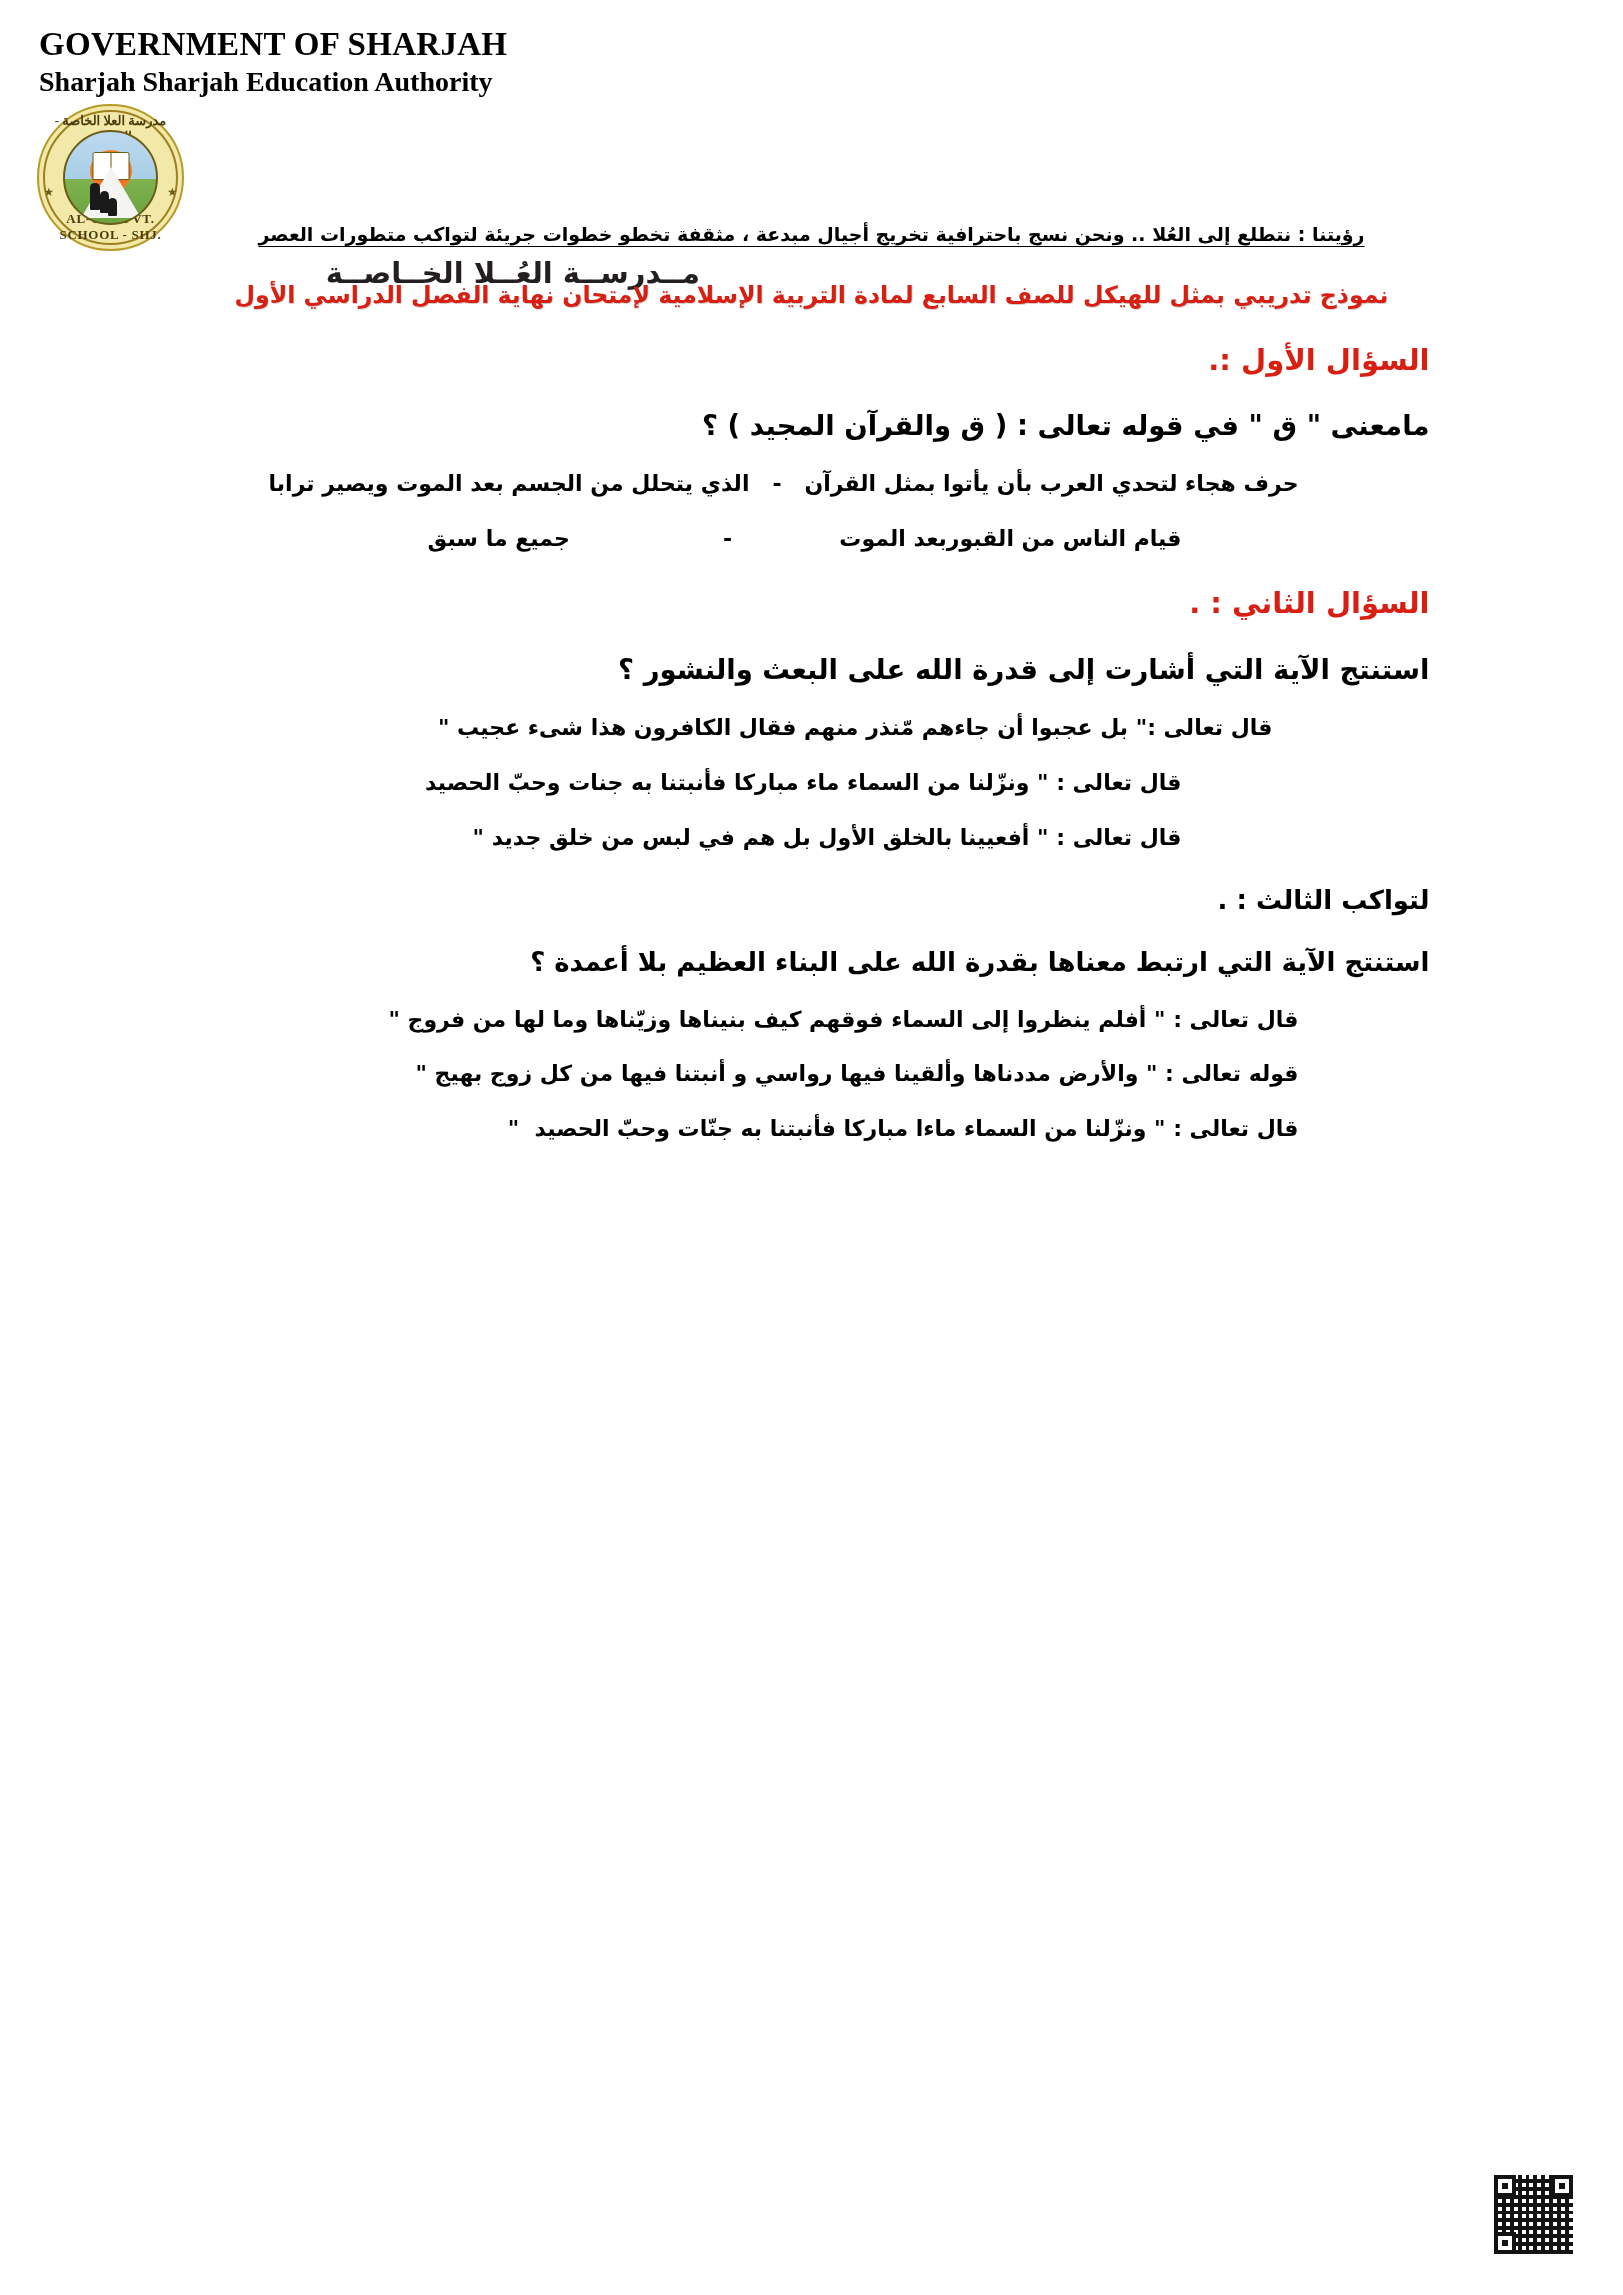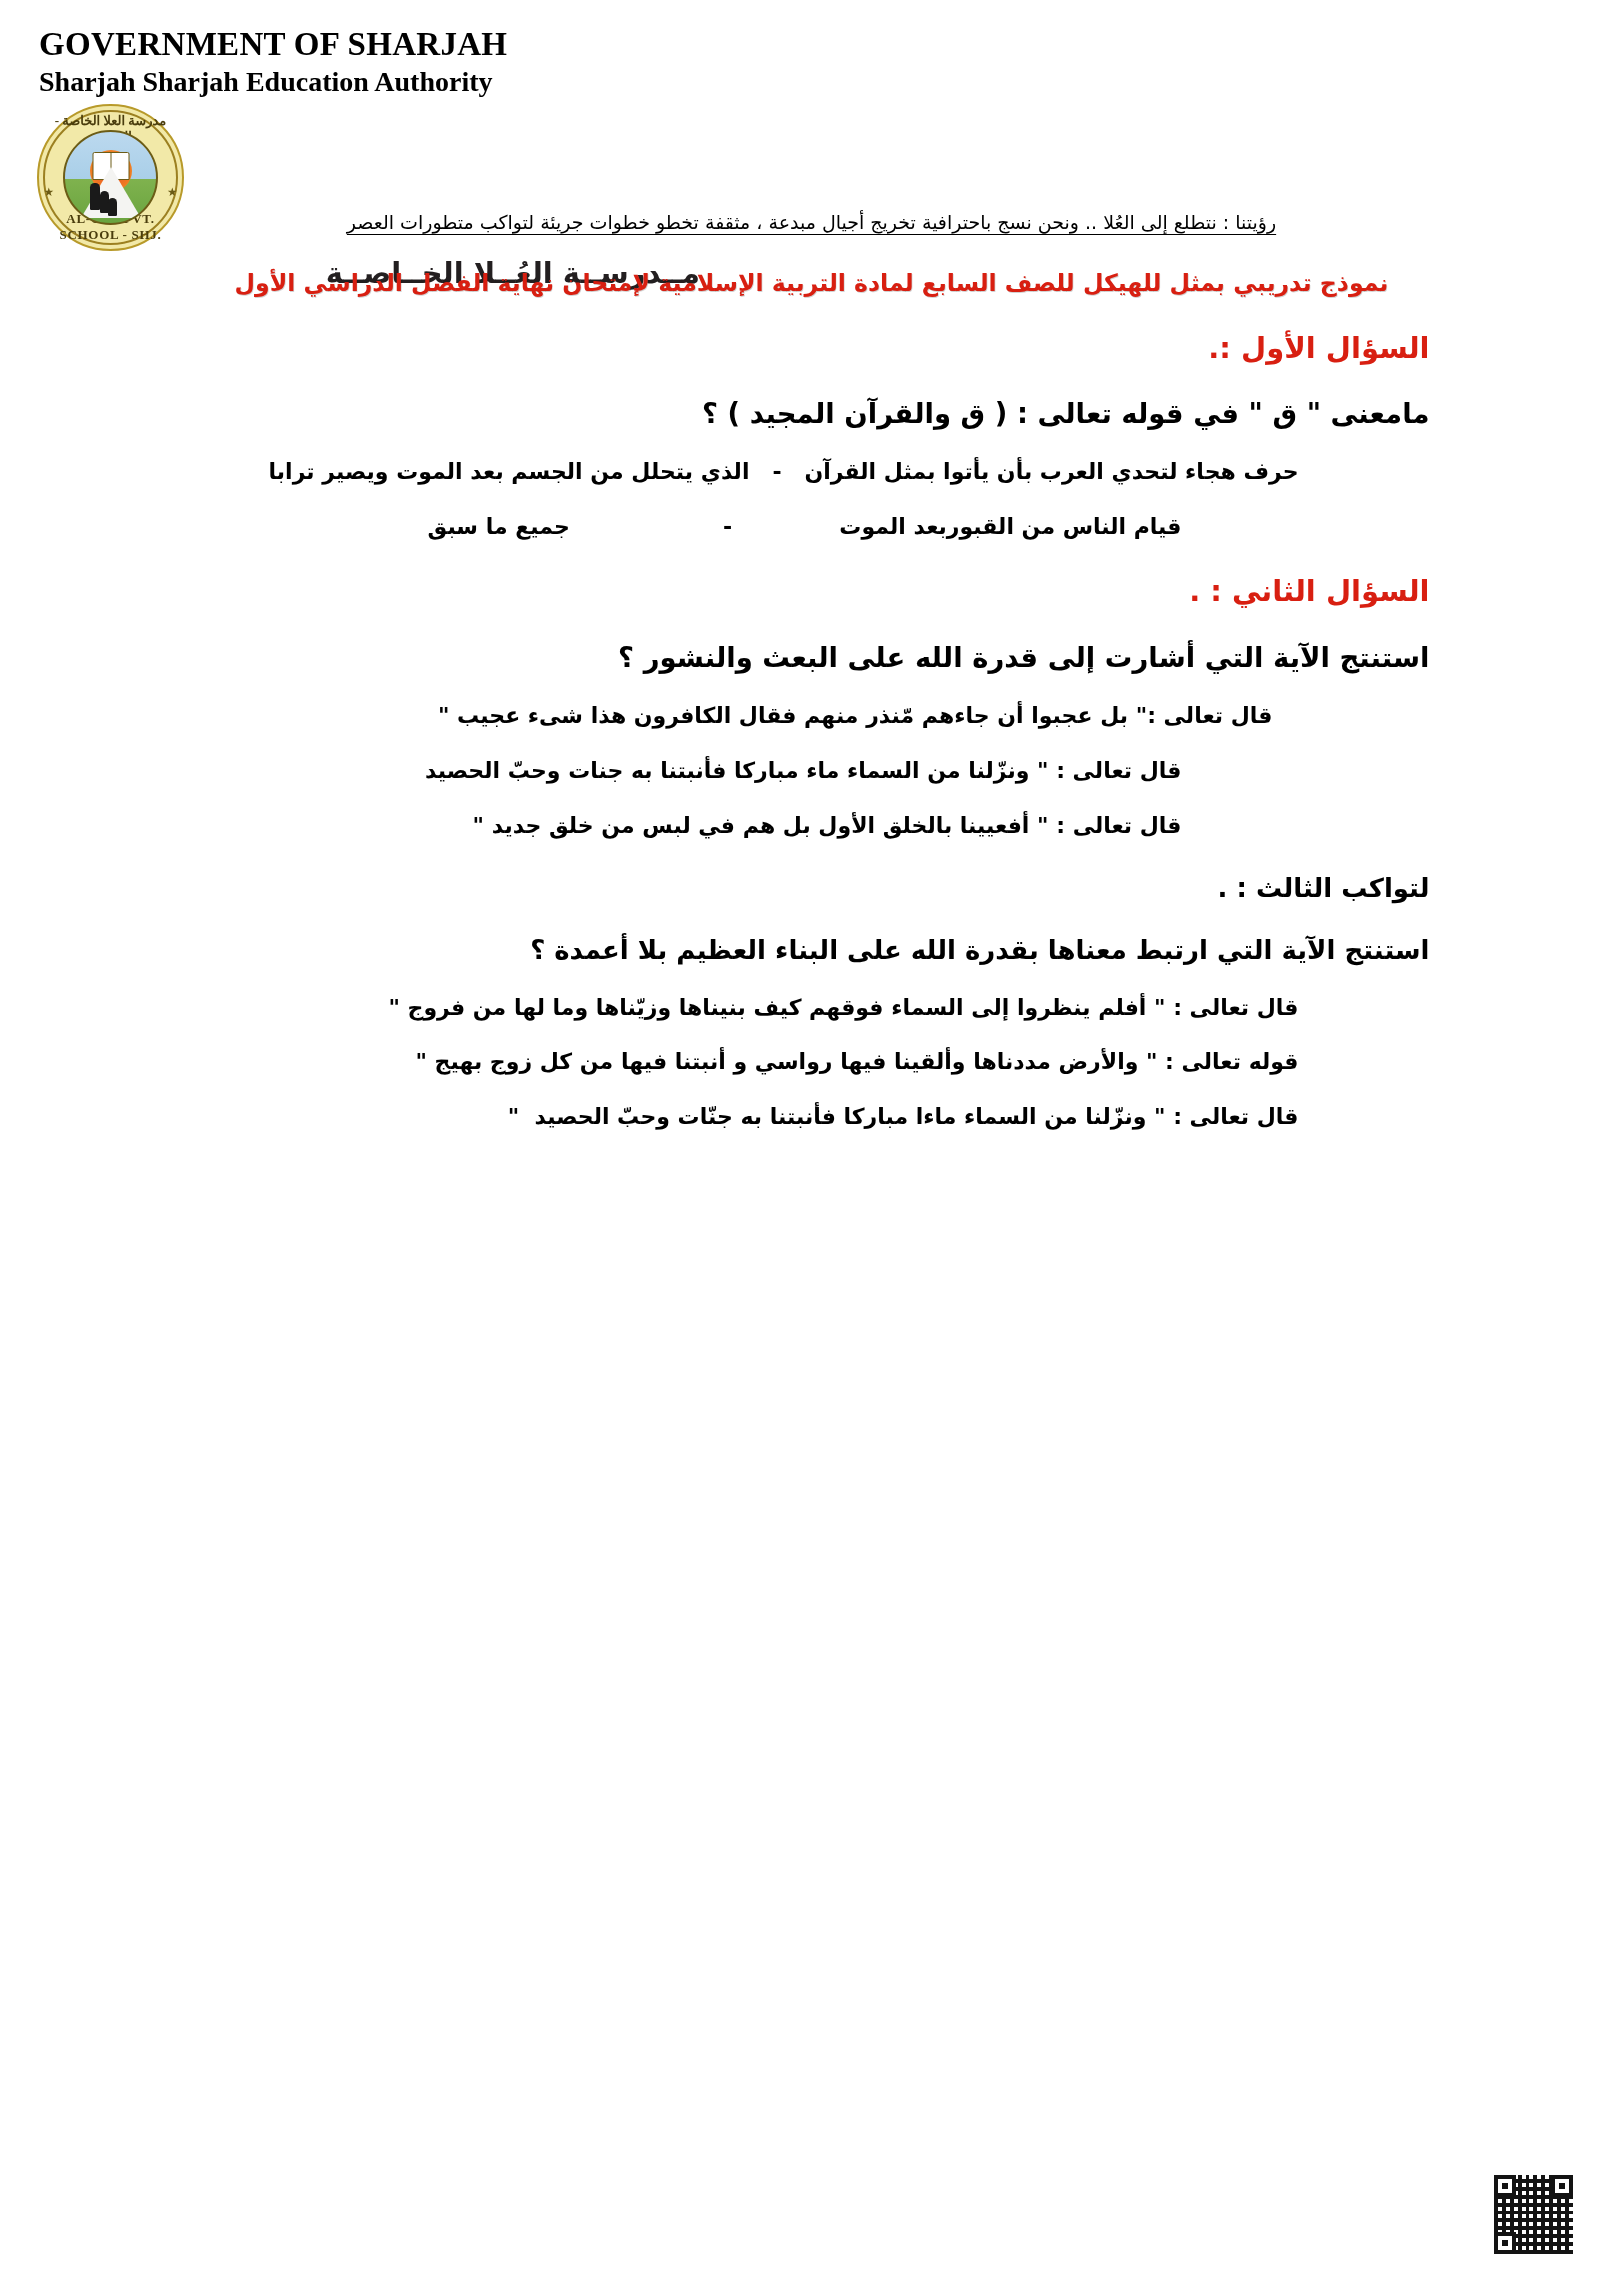--- a/index.html
+++ b/index.html
@@ -199,26 +199,26 @@
 
   
   .content {
     position: absolute;
     top: 196px;
     left: 0;
     width: 1623px;
     direction: rtl;
   }
   .vision {
-    margin: 4px auto;
+    margin: 16px auto;
     width: 1230px;
     text-align: center;
     font-family: "DejaVu Sans", sans-serif;
     font-size: 19px;
-    font-weight: normal;
+    font-weight: bold;
     color: #000000;
     text-decoration: underline;
     text-underline-offset: 5.2px;
     line-height: 1.5;
     padding-top: 7.9px;
   }
   .exam-title {
     margin: 30px auto 0 auto;
     width: 1309px;
     text-align: center;

